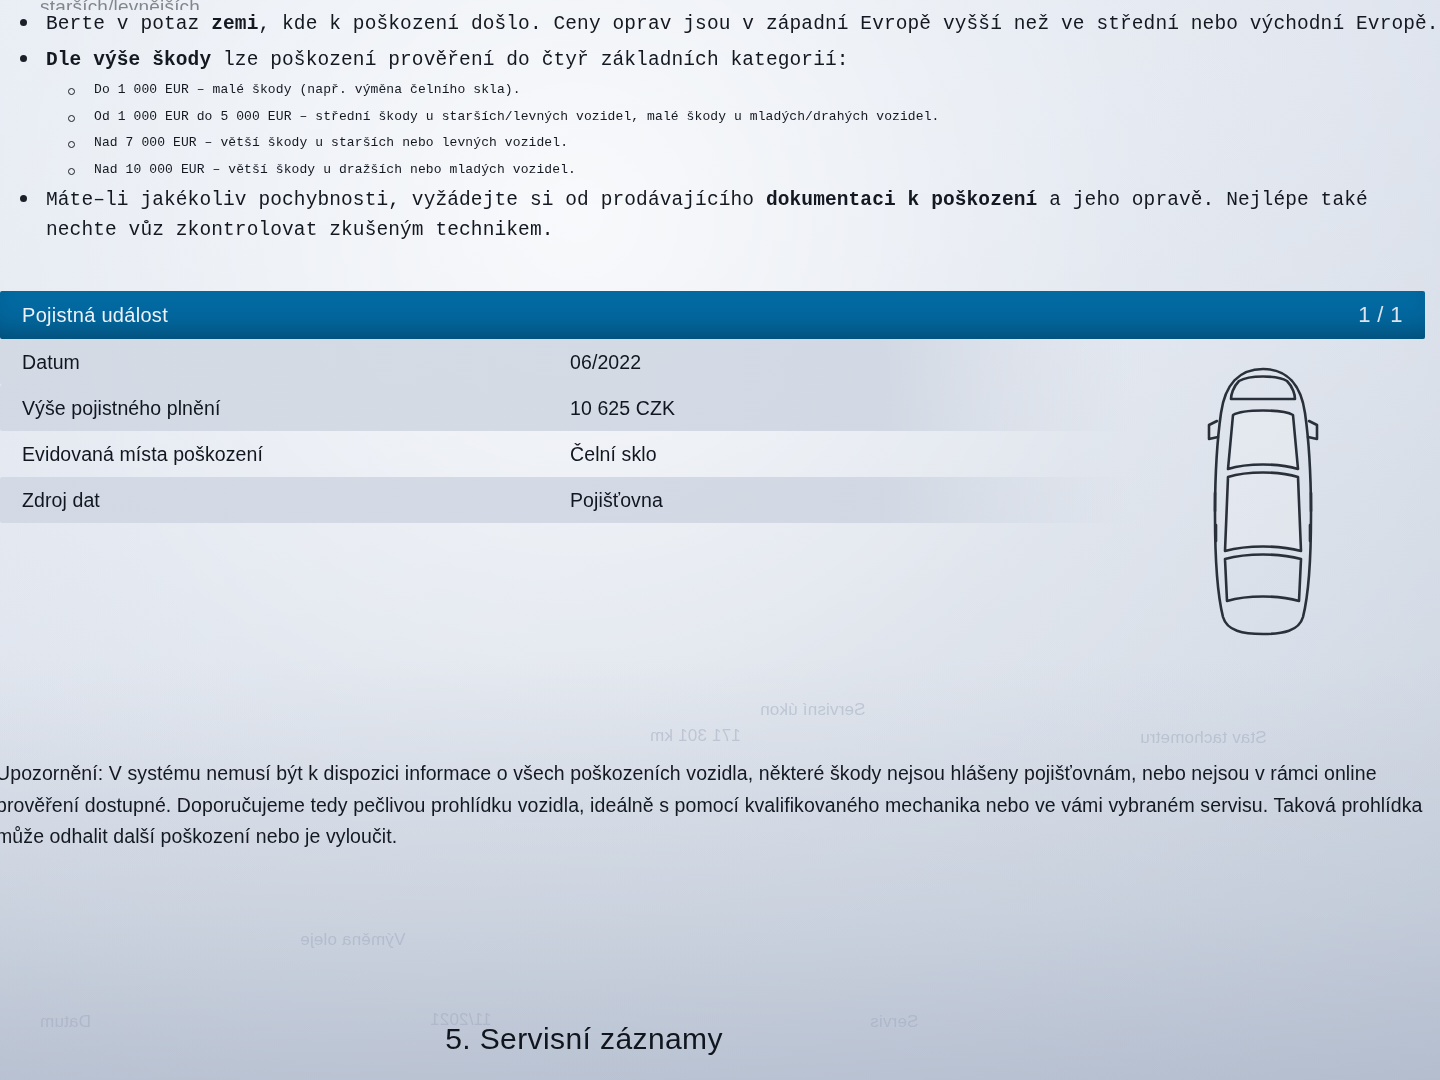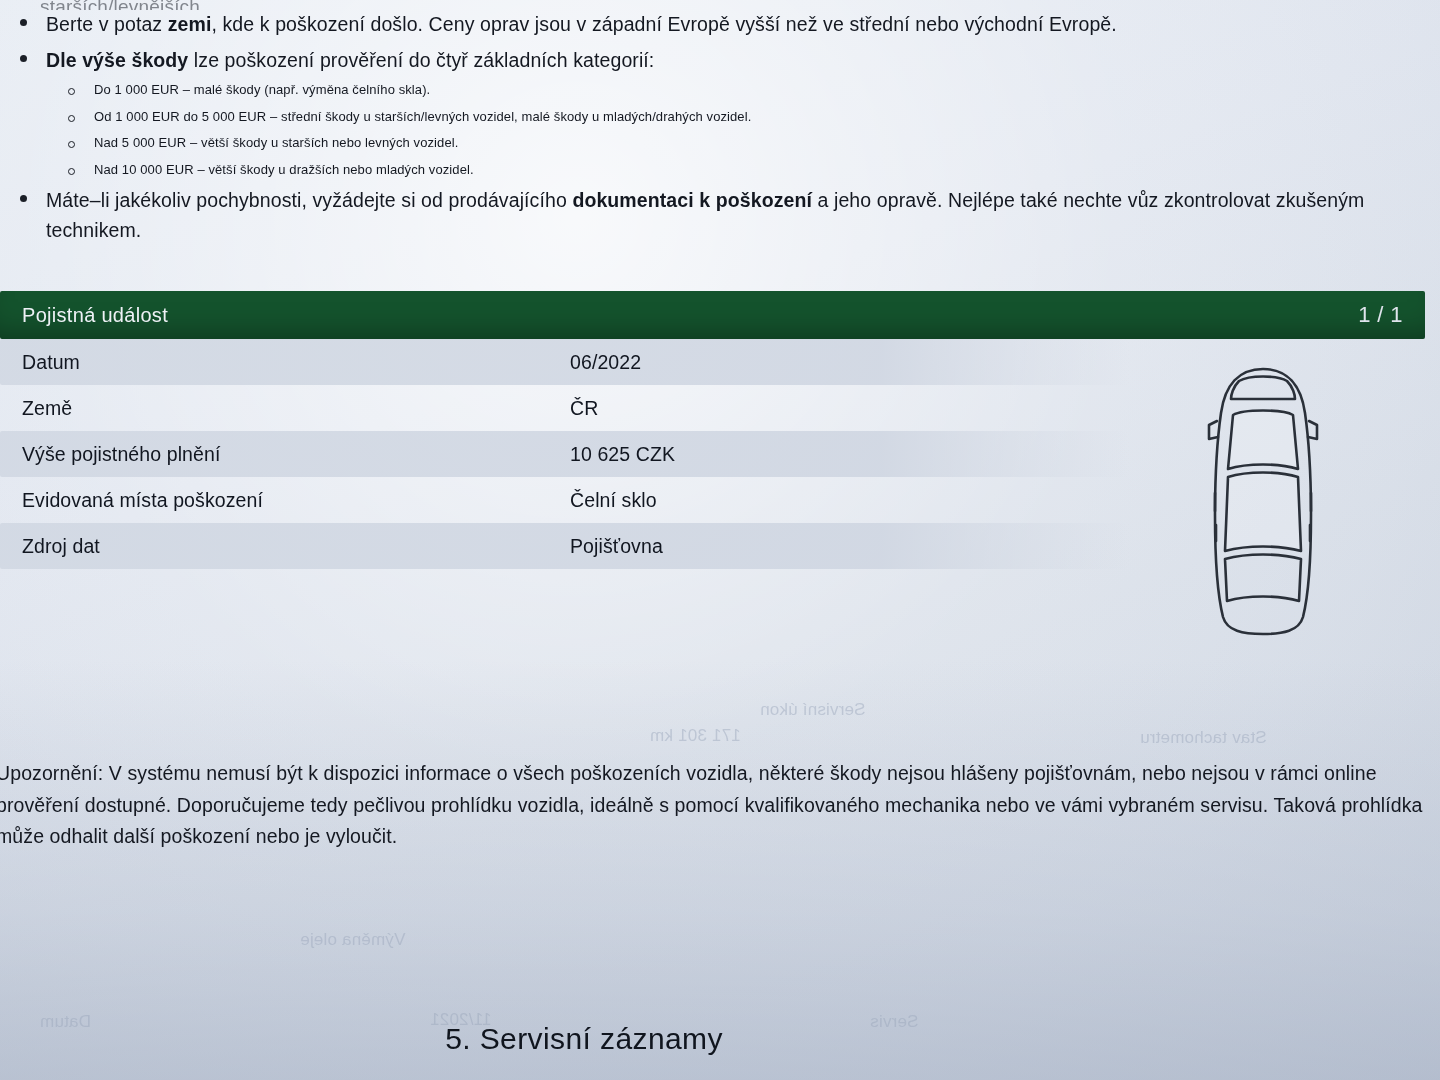--- a/index.html
+++ b/index.html
@@ -45,20 +45,21 @@
     letter-spacing: 0.2px;
     white-space: nowrap;
     overflow: hidden;
     height: 14px;
   }
   .list-block {
     position: absolute;
     top: 10px;
     left: 6px;
     right: 0;
+    font-family: Liberation Mono, monospace;
   }
   ul.lvl1 {
     list-style: none;
     margin: 0;
     padding: 0;
   }
   ul.lvl1 > li {
     position: relative;
     padding-left: 40px;
     margin-bottom: 6px;
@@ -103,21 +104,21 @@
 
   
   .card {
     position: absolute;
     top: 291px;
     left: 0;
     width: 1425px;
   }
   .card-header {
     height: 48px;
-    background: #14532d;
+    background: #0369a1;
     display: flex;
     align-items: center;
     justify-content: space-between;
     padding: 0 22px 0 22px;
     box-sizing: border-box;
     border-radius: 2px;
     box-shadow: inset 0 -22px 30px -18px rgba(0,0,0,0.35);
   }
   .card-header .title {
     color: #eef1f6;
@@ -223,21 +224,21 @@
           <li>
             <span class="b-circle"></span>
             <span>Do 1 000 EUR – malé škody (např. výměna čelního skla).</span>
           </li>
           <li>
             <span class="b-circle"></span>
             <span>Od 1 000 EUR do 5 000 EUR – střední škody u starších/levných vozidel, malé škody u mladých/drahých vozidel.</span>
           </li>
           <li>
             <span class="b-circle"></span>
-            <span>Nad 5 000 EUR – větší škody u starších nebo levných vozidel.</span>
+            <span>Nad 7 000 EUR – větší škody u starších nebo levných vozidel.</span>
           </li>
           <li>
             <span class="b-circle"></span>
             <span>Nad 10 000 EUR – větší škody u dražších nebo mladých vozidel.</span>
           </li>
         </ul>
       </li>
       <li style="">
         <span class="b-dot"></span>
         <span><span>Máte–li jakékoliv pochybnosti, vyžádejte si od prodávajícího </span><b>dokumentaci k poškození</b><span> a jeho opravě. Nejlépe také nechte vůz zkontrolovat zkušeným technikem.</span></span>
@@ -247,24 +248,20 @@
 
   <div class="card">
     <div class="card-header">
       <span class="title">Pojistná událost</span>
       <span class="pager">1 / 1</span>
     </div>
     <div class="rows">
       <div class="row striped">
         <span class="label">Datum</span>
         <span class="value">06/2022</span>
-      </div>
-      <div class="row">
-        <span class="label">Země</span>
-        <span class="value">ČR</span>
       </div>
       <div class="row striped">
         <span class="label">Výše pojistného plnění</span>
         <span class="value">10 625 CZK</span>
       </div>
       <div class="row">
         <span class="label">Evidovaná místa poškození</span>
         <span class="value">Čelní sklo</span>
       </div>
       <div class="row striped">

